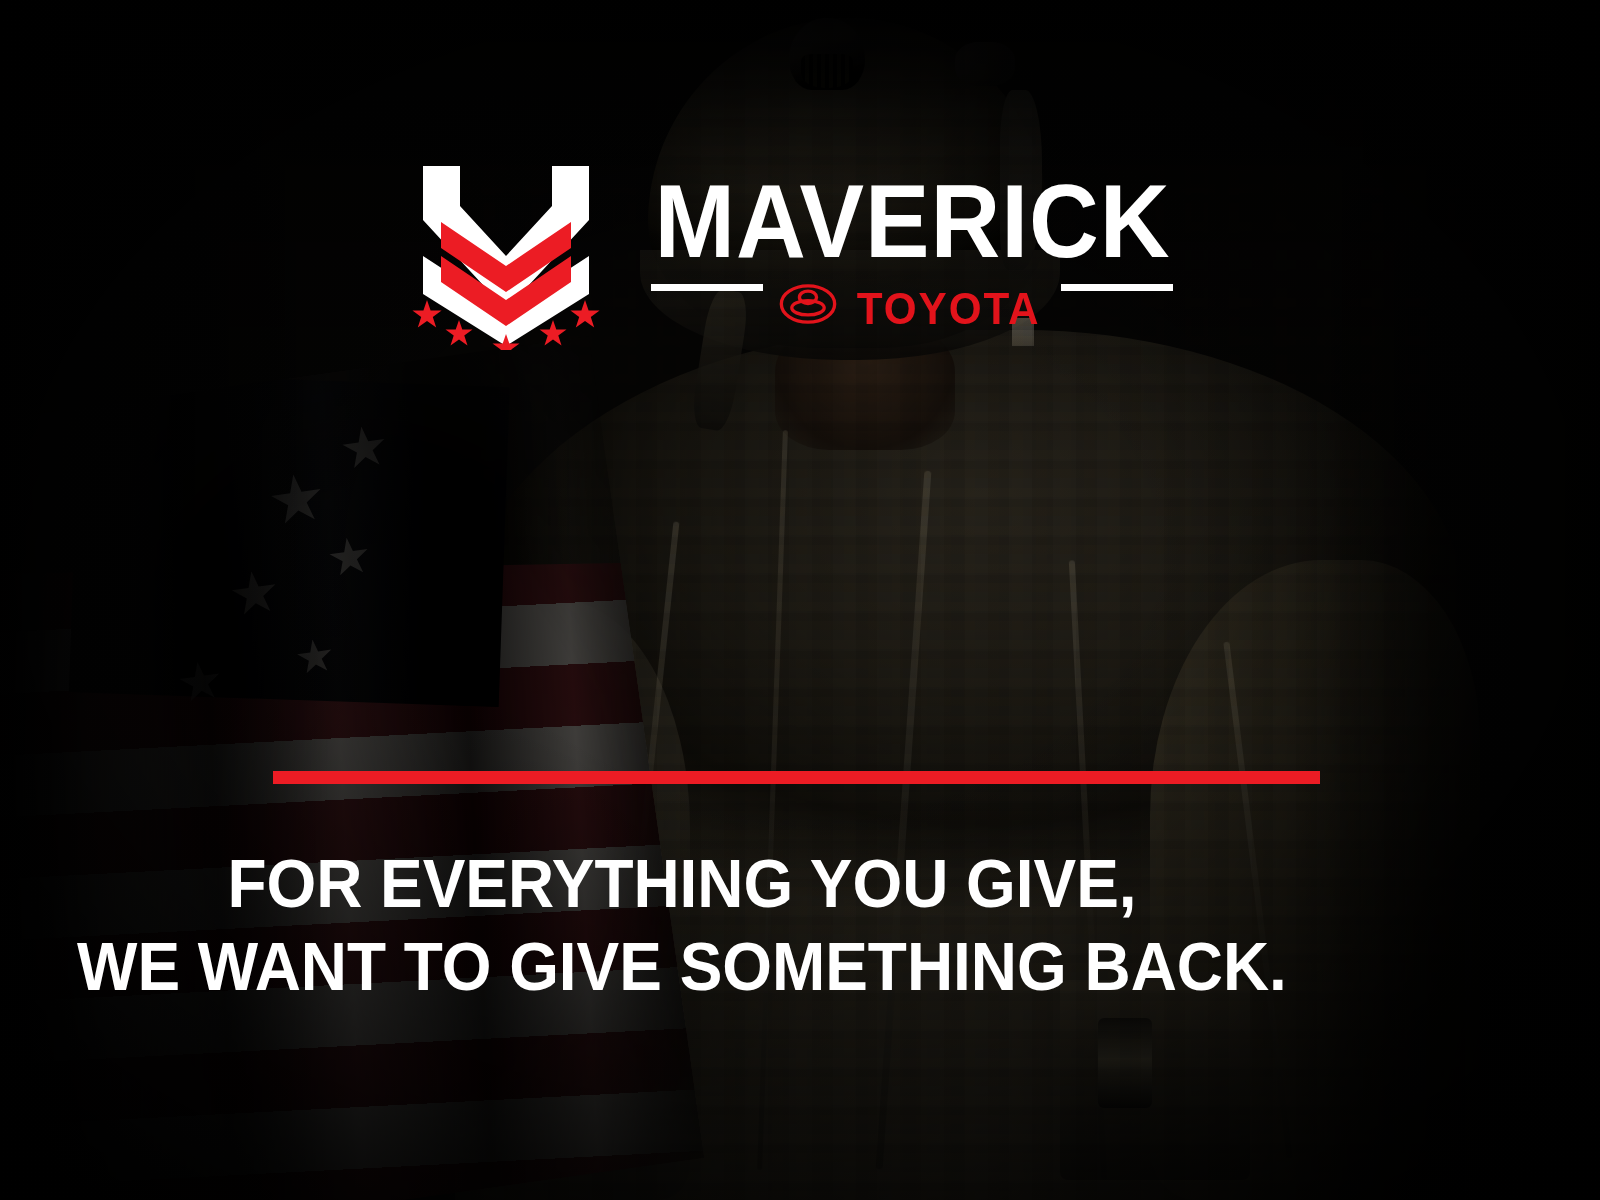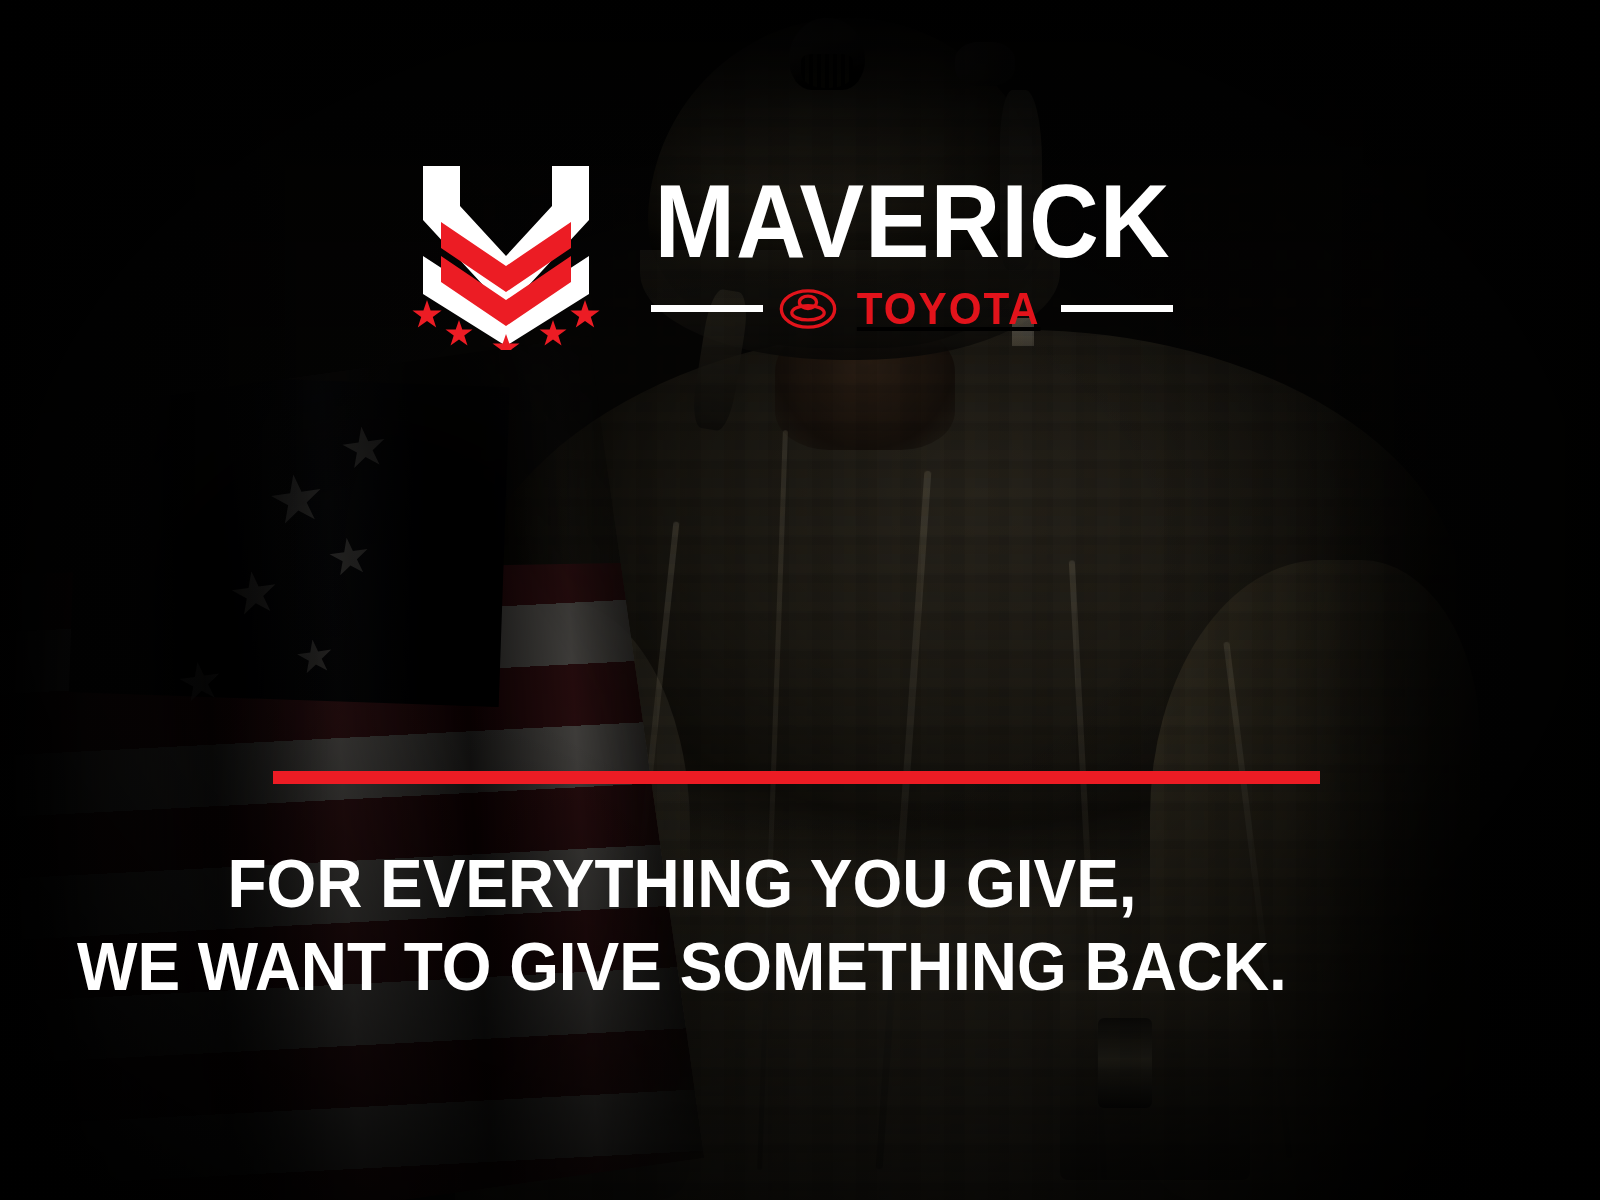--- a/index.html
+++ b/index.html
@@ -322,24 +322,23 @@
     line-height: .88;
     font-weight: 700;
     color: #ffffff;
     letter-spacing: 1px;
     transform: scaleX(.93);
     transform-origin: center;
     white-space: nowrap;
   }
   .toyota-row {
     display: flex;
-    align-items: center;
+    align-items: flex-start;
     gap: 16px;
     margin-top: 12px;
-    text-decoration: underline;
   }
   .rule {
     width: 112px;
     height: 7px;
     background: #ffffff;
     flex: 0 0 auto;
   }
   .toyota-mark { width: 58px; height: 40px; flex: 0 0 auto; display:block; }
   .toyota-word {
     font-size: 44px;

